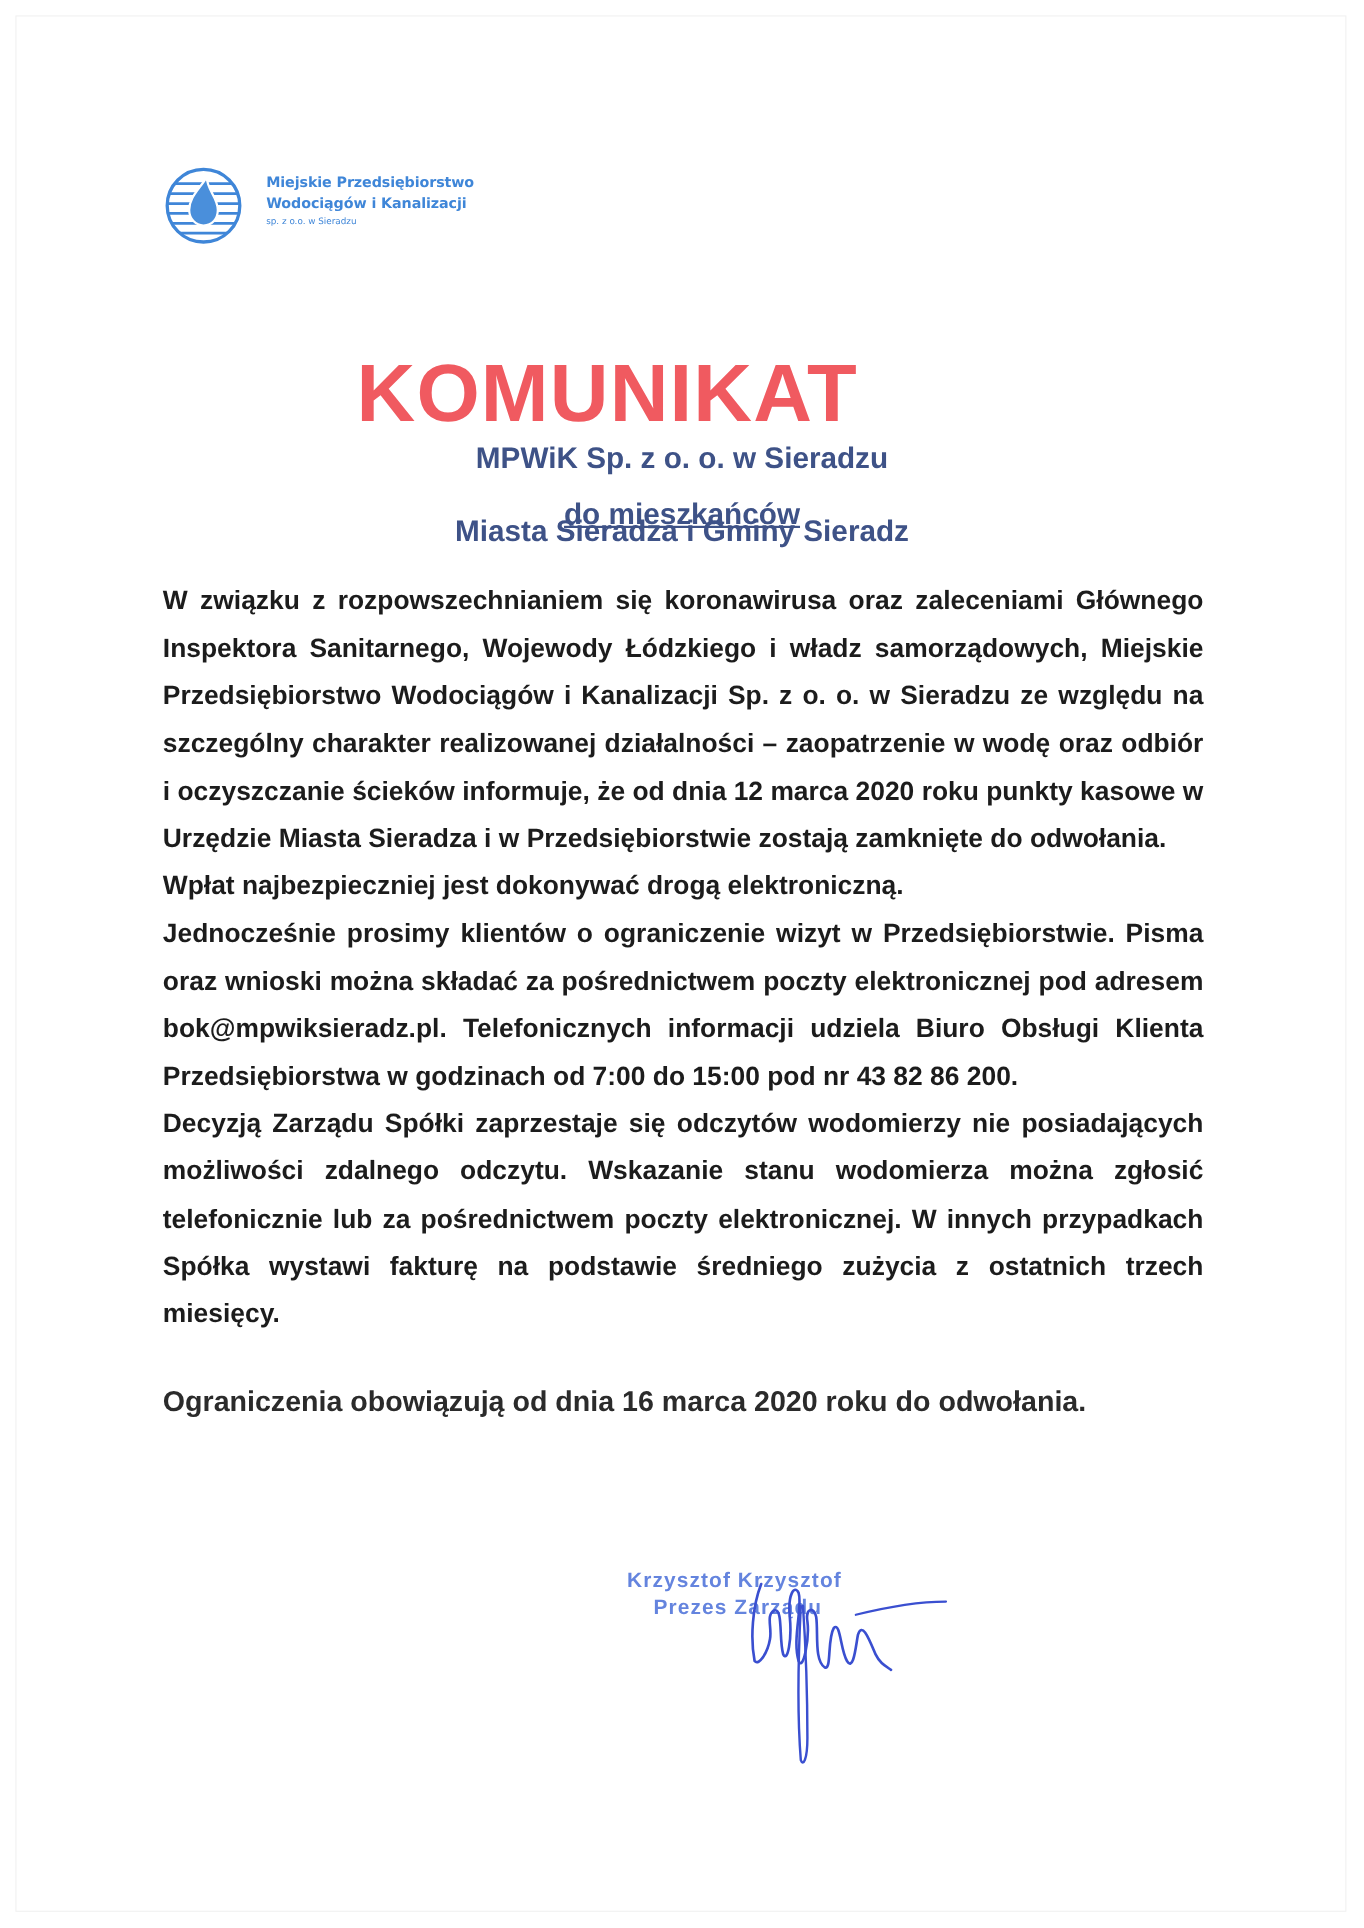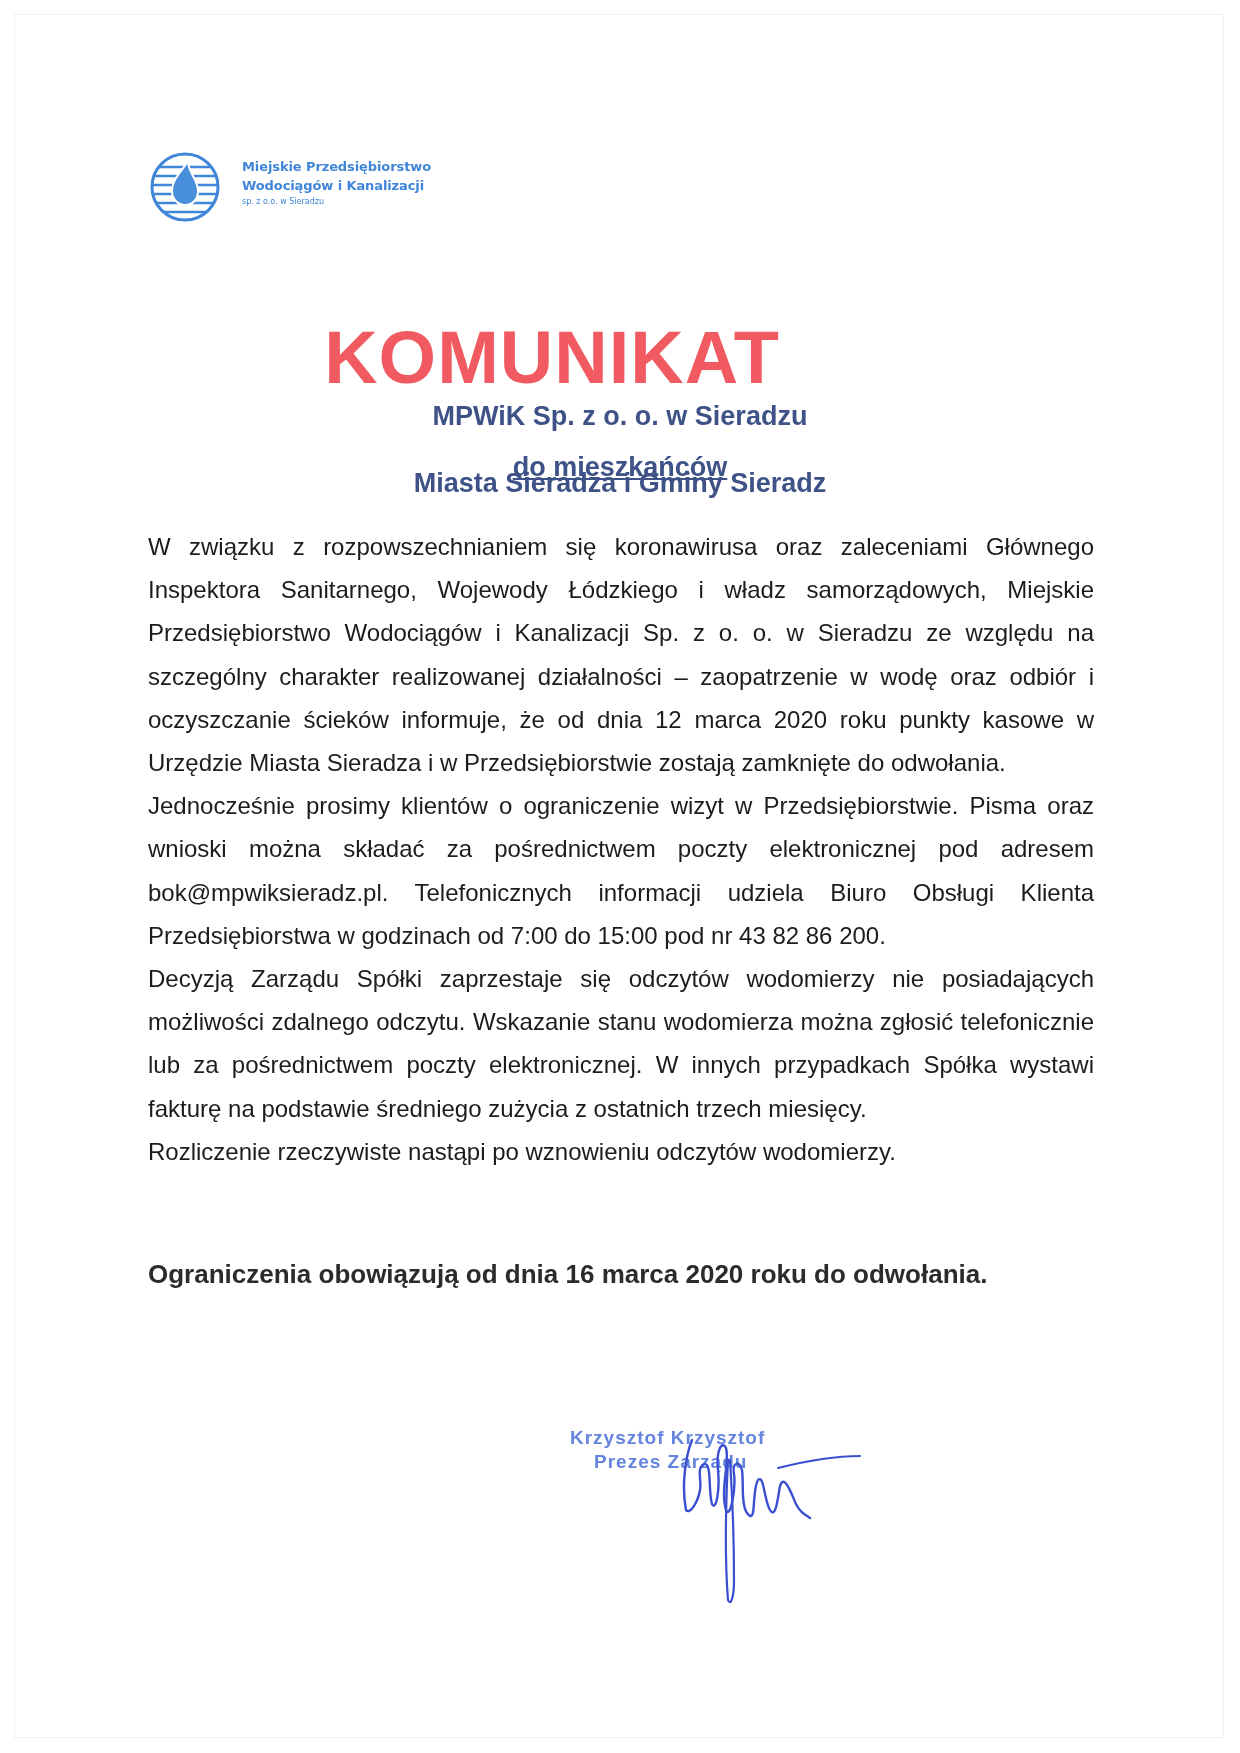--- a/index.html
+++ b/index.html
@@ -24,21 +24,21 @@
       font-family: "Liberation Sans", sans-serif; font-weight: bold; font-size: 27px;
       color: #3e5287; line-height: 33px;
     }
     .sub1 { top: 400px; }
     .sub2 { top: 451px; text-decoration: underline; }
     .sub3 { top: 467px; }
 
     .body-text {
       position: absolute; left: 148px; width: 946px; top: 525px;
       font-family: "Liberation Sans", sans-serif; font-size: 24px; color: #1c1c1c;
-      line-height: 43.2px; text-align: justify;
+      line-height: 43.2px; text-align: justify; font-weight: bold;
     }
     .body-text p { margin: 0; }
     .closing {
       position: absolute; left: 148px; top: 1257px; width: 960px;
       font-family: "Liberation Sans", sans-serif; font-weight: bold; font-size: 26px;
       color: #2b2b2b; line-height: 34px;
     }
     .stamp {
       position: absolute; left: 560px; top: 1426px; width: 260px;
       font-family: "Liberation Sans", sans-serif; font-size: 19px; font-weight: bold;
@@ -80,23 +80,23 @@
   </div>
 </div>
 
 <div class="title">KOMUNIKAT</div>
 <div class="subtitle sub1">MPWiK Sp. z o. o. w Sieradzu</div>
 <div class="subtitle sub2">do mieszkańców</div>
 <div class="subtitle sub3">Miasta Sieradza i Gminy Sieradz</div>
 
 <div class="body-text">
   <p>W związku z rozpowszechnianiem się koronawirusa oraz zaleceniami Głównego Inspektora Sanitarnego, Wojewody Łódzkiego i władz samorządowych, Miejskie Przedsiębiorstwo Wodociągów i Kanalizacji Sp. z o. o. w Sieradzu ze względu na szczególny charakter realizowanej działalności – zaopatrzenie w wodę oraz odbiór i oczyszczanie ścieków informuje, że od dnia 12 marca 2020 roku punkty kasowe w Urzędzie Miasta Sieradza i w Przedsiębiorstwie zostają zamknięte do odwołania.</p>
+  <p>Wpłat najbezpieczniej jest dokonywać drogą elektroniczną.</p>
   <p>Jednocześnie prosimy klientów o ograniczenie wizyt w Przedsiębiorstwie. Pisma oraz wnioski można składać za pośrednictwem poczty elektronicznej pod adresem bok@mpwiksieradz.pl. Telefonicznych informacji udziela Biuro Obsługi Klienta Przedsiębiorstwa w godzinach od 7:00 do 15:00 pod nr 43 82 86 200.</p>
   <p>Decyzją Zarządu Spółki zaprzestaje się odczytów wodomierzy nie posiadających możliwości zdalnego odczytu. Wskazanie stanu wodomierza można zgłosić telefonicznie lub za pośrednictwem poczty elektronicznej. W innych przypadkach Spółka wystawi fakturę na podstawie średniego zużycia z ostatnich trzech miesięcy.</p>
-  <p>Rozliczenie rzeczywiste nastąpi po wznowieniu odczytów wodomierzy.</p>
 </div>
 
 <div class="closing">Ograniczenia obowiązują od dnia 16 marca 2020 roku do odwołania.</div>
 
 <div class="stamp">
   <span class="stamp-name">Krzysztof Krzysztof</span>
   <span class="stamp-role">Prezes Zarządu</span>
 </div>
 
 <svg class="signature" width="220" height="200" viewBox="0 0 220 200">

